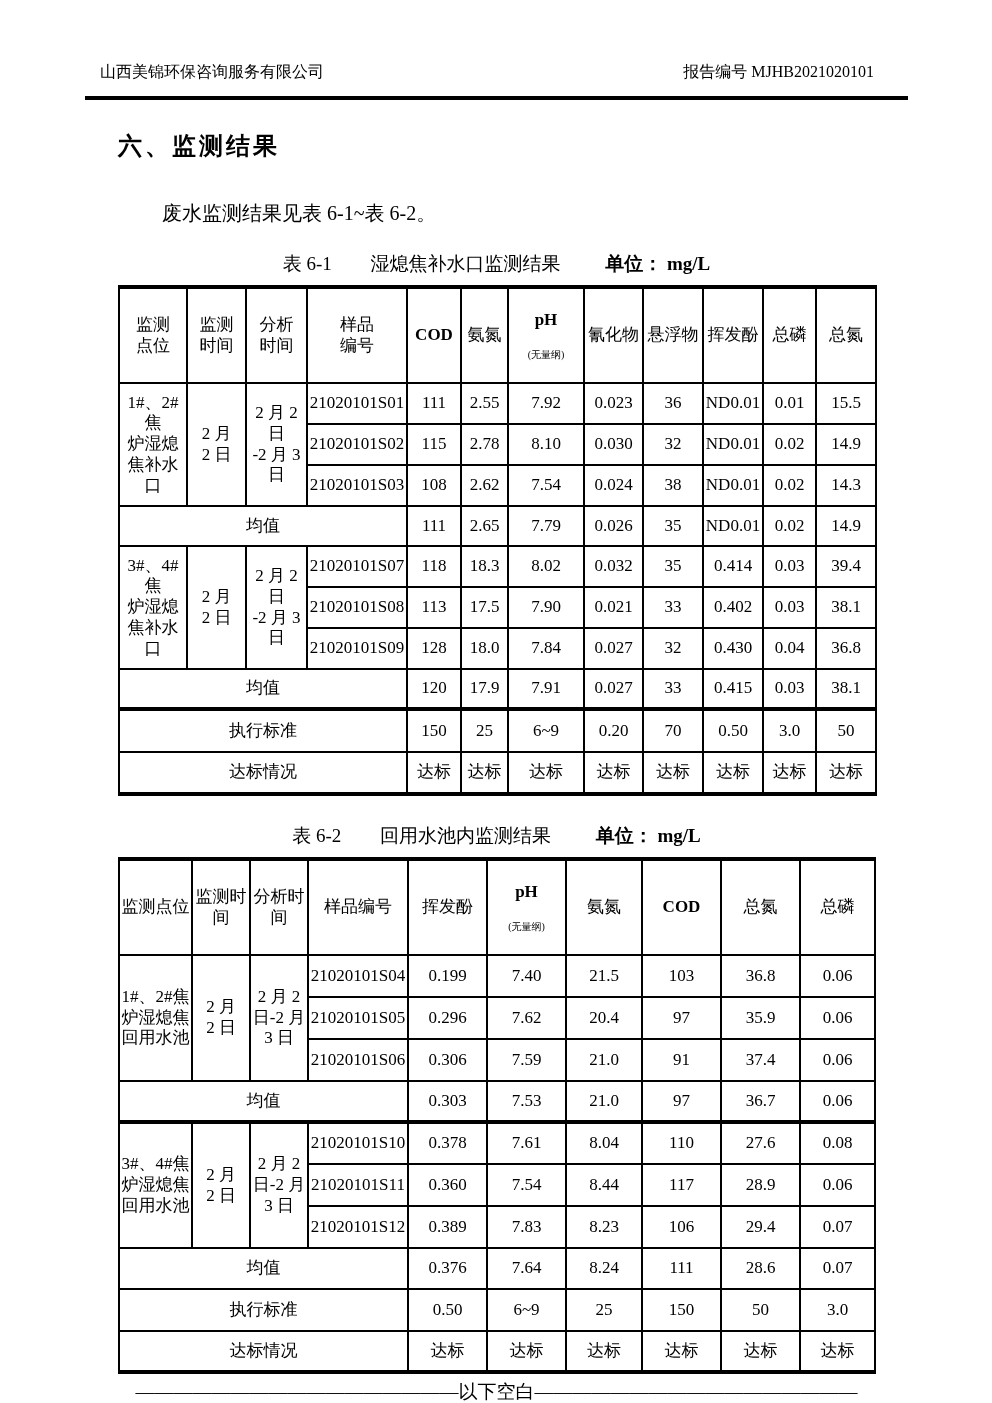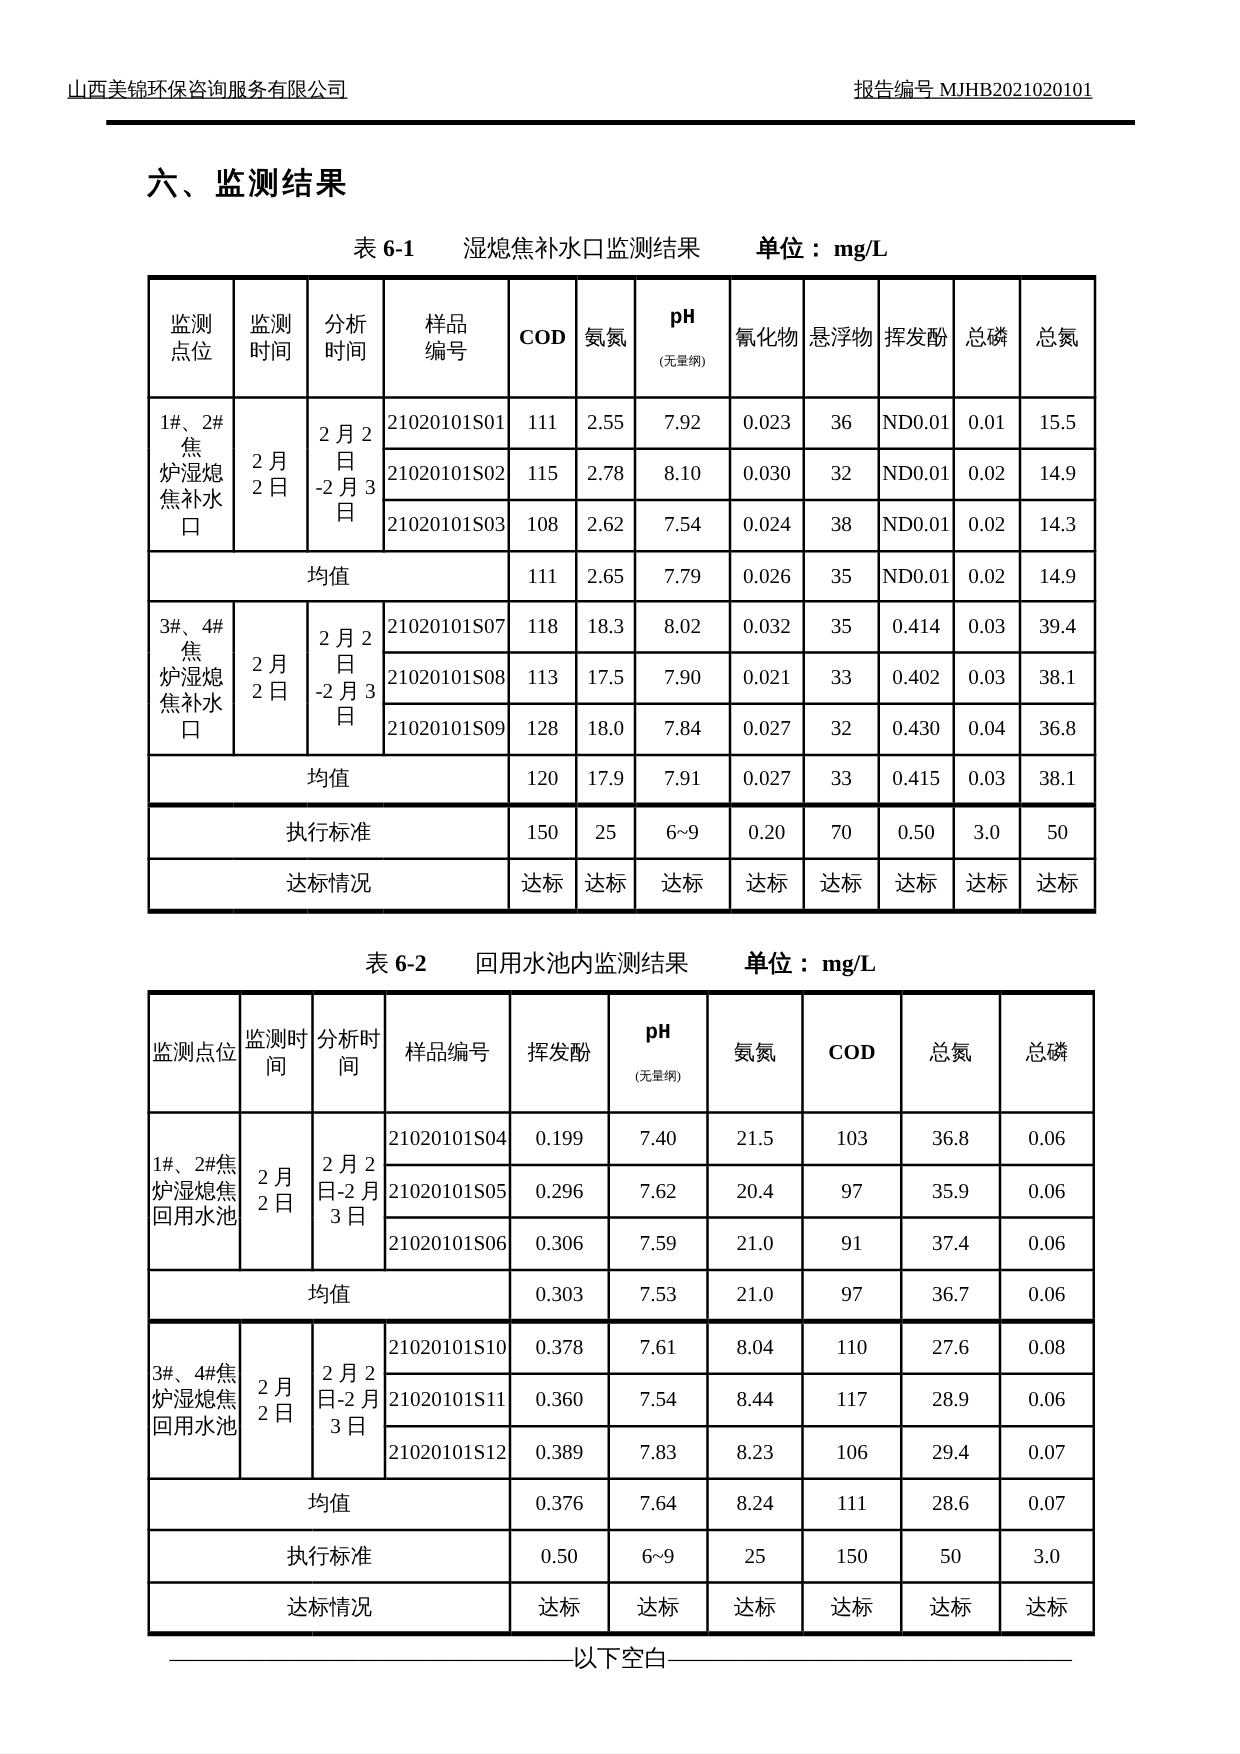--- a/index.html
+++ b/index.html
@@ -1,58 +1,59 @@
 <!DOCTYPE html>
 <html><head>
 <meta charset="utf-8">
 <style>
   html,body{margin:0;padding:0;background:#e8e8e8;}
   .page{position:relative;width:992px;height:1403px;background:#ffffff;color:#000;
         font-family:"Liberation Serif","DejaVu Serif",serif;overflow:hidden;}
   .hdr{display:flex;justify-content:space-between;align-items:flex-end;
-       margin:62px 118px 0 54px;font-size:16px;text-decoration:underline;}
+       margin:62px 118px 0 100px;font-size:16px;}
   .hdr .rep{font-size:16px;}
   .rule{border-top:4px solid #000;margin:13px 84px 0 85px;}
   .h1{margin:30px 0 0 118px;font-size:24px;font-weight:bold;letter-spacing:3px;}
   .intro{margin:38px 0 0 118px;font-size:20px;padding-left:44px;}
   .cap{width:757px;margin:24px 0 0 118px;text-align:center;font-size:19px;}
-  .cap .num{font-weight:bold;padding-right:34px;text-align:center;}
+  .cap .num{font-weight:normal;padding-right:34px;text-align:center;}
   .cap .ttl{padding-right:40px;}
   .cap .unit{font-weight:bold;}
   .cap2{margin-top:27px;}
   table.doc{border-collapse:collapse;table-layout:fixed;margin:8px 0 0 118px;}
   table.doc td{border:2px solid #000;text-align:center;vertical-align:middle;
         white-space:pre-line;font-size:17px;line-height:1.22;padding:1px;overflow:hidden;}
   td.blk{border-left-width:4px;}
   tr.tf td{border-top-width:4px;}
   tr.tl td{border-bottom-width:4px;margin-left:44px;}
   tr.ts td{border-top-width:4px;}
   td.b{font-weight:bold;}
   td.sm{font-size:15px;}
   td.sid{font-size:16px;}
-  .phm{display:block;font-weight:bold;font-size:17px;line-height:1.05;font-family:Liberation Mono, monospace;}
+  .phm{display:block;font-weight:bold;font-size:17px;line-height:1.05;}
   .phs{display:block;font-size:10px;line-height:1.1;}
   tr.r1h{height:57px;} tr.r1d{height:41px;} tr.r1a{height:40px;} tr.r1s{height:43px;} tr.r1k{height:42px;}
   tr.r2h{height:52px;} tr.r2d{height:42px;} tr.r2a{height:41px;}
   .divider{width:757px;margin:5px 0 0 118px;text-align:center;font-size:19px;
            white-space:nowrap;overflow:hidden;}
 </style>
 </head>
 <body>
 
 <div class="page">
 
   <div class="hdr">
     <span>山西美锦环保咨询服务有限公司</span>
     <span class="rep">报告编号 MJHB2021020101</span>
   </div>
   <div class="rule"></div>
 
   <div class="h1">六、监测结果</div>
 
+  <div class="intro">废水监测结果见表 6-1~表 6-2。</div>
 
   <div class="cap">
     <span>表</span>
     <span class="num">6-1</span>
     <span class="ttl">湿熄焦补水口监测结果</span>
     <span class="unit">单位：</span>
     <span class="unit">mg/L</span>
   </div>
 
   <table class="doc">

